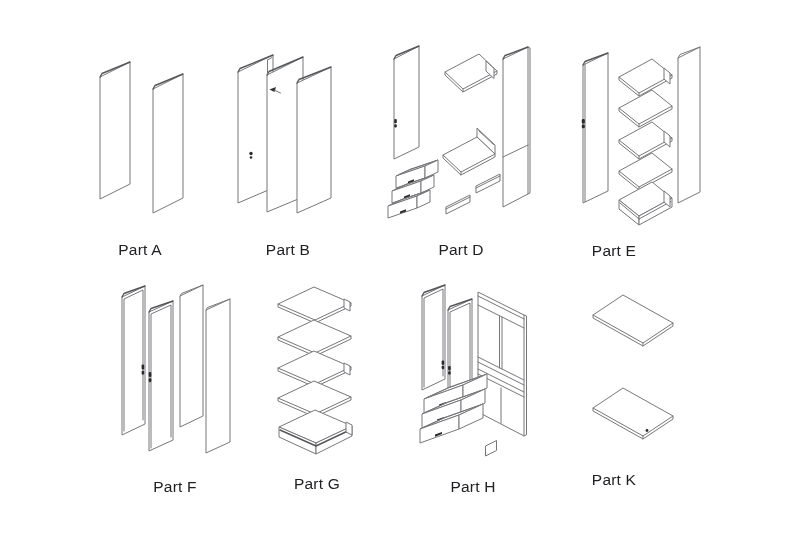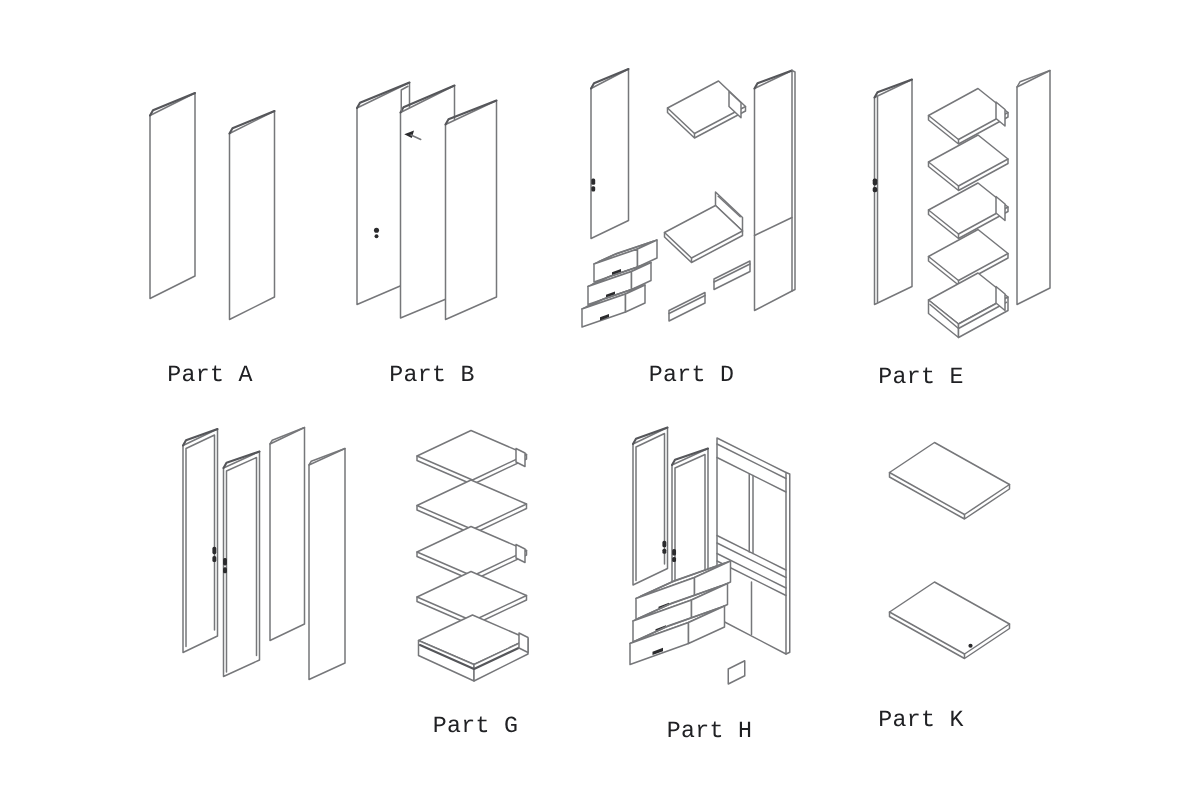--- a/index.html
+++ b/index.html
@@ -1,18 +1,18 @@
 <!DOCTYPE html>
 <html><head>
 <meta charset="utf-8">
 <style>
   html,body{margin:0;padding:0;background:#ffffff;}
   .canvas{
     position:relative;width:800px;height:533px;background:#ffffff;overflow:hidden;
-    font-family:Liberation Mono, monospace;
+    font-family:Liberation Sans, sans-serif;
   }
   .diagram-svg{position:absolute;left:0;top:0;}
   
   .s  {fill:#ffffff;stroke:#76777a;stroke-width:1;stroke-linejoin:round;}
   .l  {fill:none;stroke:#76777a;stroke-width:1;stroke-linejoin:round;stroke-linecap:round;}
   .t  {fill:none;stroke:#55565a;stroke-width:1.4;stroke-linejoin:round;stroke-linecap:round;}
   .m  {fill:#2b2b2d;stroke:none;}
   .part-label{
     position:absolute;width:140px;margin-left:-70px;text-align:center;
     font-size:15.5px;color:#202124;letter-spacing:.2px;white-space:nowrap;
@@ -249,17 +249,18 @@
         <path class="l" d="M593,408 L593,411 L643,439 L643,436 M643,439 L673,419 L673,416"></path>
         <circle class="m" cx="647" cy="430.5" r="1.4"></circle>
       </g>
     </g>
   </svg>
 
   <div class="part-label" style="left:140px;top:241px">Part A</div>
   <div class="part-label" style="left:288px;top:241px">Part B</div>
   <div class="part-label" style="left:461px;top:241px">Part D</div>
   <div class="part-label" style="left:614px;top:242px">Part E</div>
+  <div class="part-label" style="left:175px;top:478px">Part F</div>
   <div class="part-label" style="left:473px;top:478px">Part H</div>
   <div class="part-label" style="left:317px;top:475px">Part G</div>
   <div class="part-label" style="left:614px;top:471px">Part K</div>
 
 </div>
 
 </body></html>

